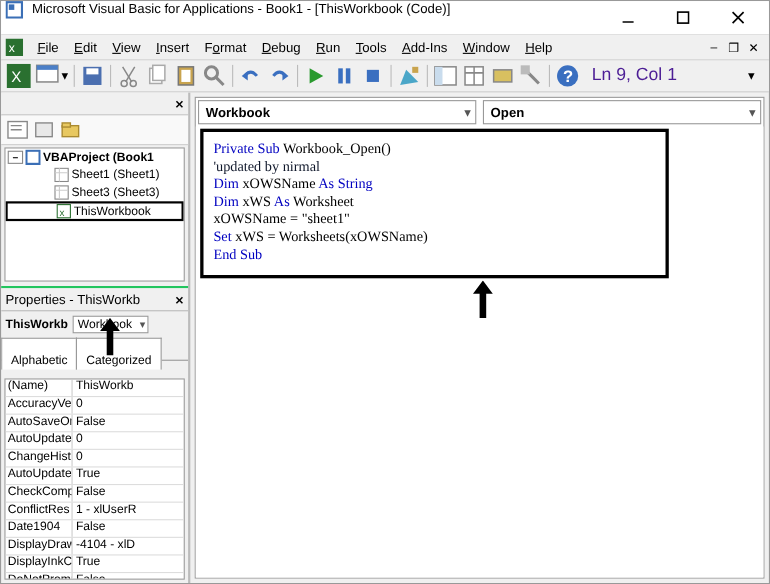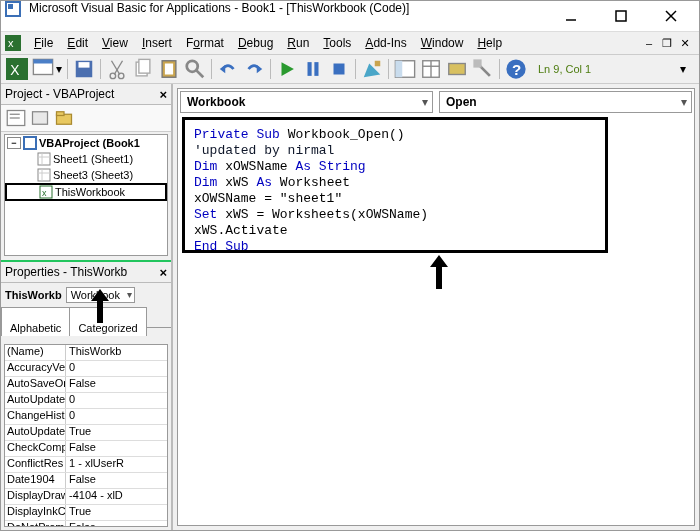--- a/index.html
+++ b/index.html
@@ -13,50 +13,50 @@
 .menubar .mdi-icon{width:16px;height:16px;margin-right:6px}
 .menu-item{padding:2px 7px;font-size:12px}
 .menu-item u{text-decoration:underline}
 .menu-spacer{flex:1}
 .mdi-controls{display:flex;gap:2px;padding-right:2px;align-items:center}
 .mdi-controls span{width:16px;height:14px;font-size:11px;display:flex;align-items:center;justify-content:center}
 .toolbar{height:28px;display:flex;align-items:center;background:#f0f0f0;border-bottom:1px solid #ccc;padding:0 4px;gap:2px}
 .tb-btn{width:22px;height:22px;display:flex;align-items:center;justify-content:center;border:1px solid transparent}
 .tb-sep{width:1px;height:20px;background:#bbb;margin:0 2px}
 .tb-drop{width:8px;display:flex;align-items:center;justify-content:center;margin-left:-2px}
-.tb-status{padding:0 8px;font-size:11px;color:#4d7c0f}
+.tb-status{padding:0 8px;font-size:16px;color:#4c1d95}
 .tb-spacer{flex:1}
 .body{flex:1;display:flex;overflow:hidden}
 .left{width:170px;display:flex;flex-direction:column;border-right:2px solid #bbb}
 .panel-head{height:20px;display:flex;align-items:center;background:#f0f0f0;border-bottom:1px solid #bbb;padding:0 4px;font-size:12px}
 .panel-head .x{margin-left:auto;font-family:Arial;font-weight:bold;font-size:13px;cursor:default}
 .proj-toolbar{height:22px;display:flex;align-items:center;gap:2px;padding:2px 4px;border-bottom:1px solid #ccc;background:#f9f9f9}
 .proj-tree{flex:0 0 120px;background:#fff;border:1px solid #999;margin:2px 3px;overflow:hidden;font-size:11px}
 .tree-row{display:flex;align-items:center;height:16px;padding-left:2px;white-space:nowrap}
 .tree-row.root{font-weight:bold}
 .tree-row .ic{width:14px;height:14px;margin-right:2px;display:inline-block}
-.tree-row.child{padding-left:32px}
+.tree-row.child{padding-left:44px}
 .tree-row.hl{border:2px solid #000;box-sizing:border-box;height:18px}
 .props{flex:1;display:flex;flex-direction:column;border-top:2px solid #22c55e;margin-top:2px;overflow:hidden}
 .props-select{height:20px;display:flex;align-items:center;padding:2px 4px;gap:4px;font-size:11px}
 .props-select b{font-weight:bold}
 .props-select .dd{border:1px solid #999;padding:1px 14px 1px 4px;background:#fff;position:relative}
 .props-select .dd::after{content:"▾";position:absolute;right:2px;font-size:10px;color:#555}
 .props-tabs{height:20px;display:flex;border-bottom:1px solid #999;font-size:11px}
 .props-tabs div{padding:14px 8px;border:1px solid #999;border-bottom:none;background:#fff;margin-right:-1px}
 .props-tabs div.active{background:#fff;font-weight:normal}
 .props-grid{flex:1;overflow:hidden;background:#fff;border:1px solid #999;margin:16px 3px 3px}
 .pg-row{display:flex;height:15px;font-size:11px;border-bottom:1px solid #ddd}
 .pg-name{width:58px;padding-left:2px;border-right:1px solid #ccc;overflow:hidden;white-space:nowrap}
 .pg-val{flex:1;padding-left:3px;overflow:hidden;white-space:nowrap}
 .right{flex:1;display:flex;flex-direction:column;background:#fff;margin:4px;border:1px solid #999}
 .code-dd{height:22px;display:flex;gap:6px;padding:2px}
 .code-dd .dd{flex:1;border:1px solid #999;background:#fff;display:flex;align-items:center;padding:2px 6px;font-size:12px;position:relative}
 .code-dd .dd::after{content:"▾";position:absolute;right:4px;color:#555}
-.code-area{flex:1;background:#fff;position:relative;font-family:Liberation Mono, monospace;font-size:13px;padding:12px 10px 10px 16px;line-height:16px}
+.code-area{flex:1;background:#fff;position:relative;font-family:Liberation Serif, serif;font-size:13px;padding:12px 10px 10px 16px;line-height:16px}
 .code-box{position:absolute;top:2px;left:4px;width:420px;height:130px;border:3px solid #000;pointer-events:none}
 .kw{color:#0000C0}
 .cm{color:#0f172a}
 .arrow{position:absolute;width:22px;height:36px}
 .arrow svg{width:100%;height:100%}
 </style>
 </head>
 <body>
 
 <div class="window">
@@ -235,21 +235,20 @@
       </span>
     <span class="tb-status">Ln 9, Col 1</span>
     <span class="tb-spacer"></span>
     <span class="tb-btn">▾</span>
   </div>
 
   <div class="body">
 
     <div class="left" style="position:relative">
       <div class="panel-head">
-        <span>Project - VBAProject</span>
         <span class="x">×</span>
       </div>
       <div class="proj-toolbar">
         <span class="tb-btn" style="width:20px;height:18px">
             <svg viewBox="0 0 16 16">
               <rect x="1" y="2" width="14" height="12" fill="#fff" stroke="#888"></rect>
               <line x1="3" y1="5" x2="11" y2="5" stroke="#888"></line>
               <line x1="3" y1="8" x2="11" y2="8" stroke="#888"></line>
             </svg>
           </span>
@@ -381,21 +380,20 @@
           </div>
       </div>
       <div class="code-area">
         <div class="code-box"></div>
 <div><span class="kw">Private Sub</span><span> Workbook_Open()</span></div>
 <div><span class="cm">'updated by nirmal</span></div>
 <div><span class="kw">Dim</span><span> xOWSName </span><span class="kw">As String</span></div>
 <div><span class="kw">Dim</span><span> xWS </span><span class="kw">As</span><span> Worksheet</span></div>
 <div><span>    xOWSName = "sheet1"</span></div>
 <div><span class="kw">    Set</span><span> xWS = Worksheets(xOWSName)</span></div>
-<div><span>    xWS.Activate</span></div>
 <div><span class="kw">End Sub</span></div>
 
         <div class="arrow" style="left:250px;top:140px">
           <svg viewBox="0 0 22 36">
               <polygon points="11,0 20,12 14,12 14,34 8,34 8,12 2,12" fill="#000"></polygon>
             </svg>
         </div>
       </div>
     </div>
 

